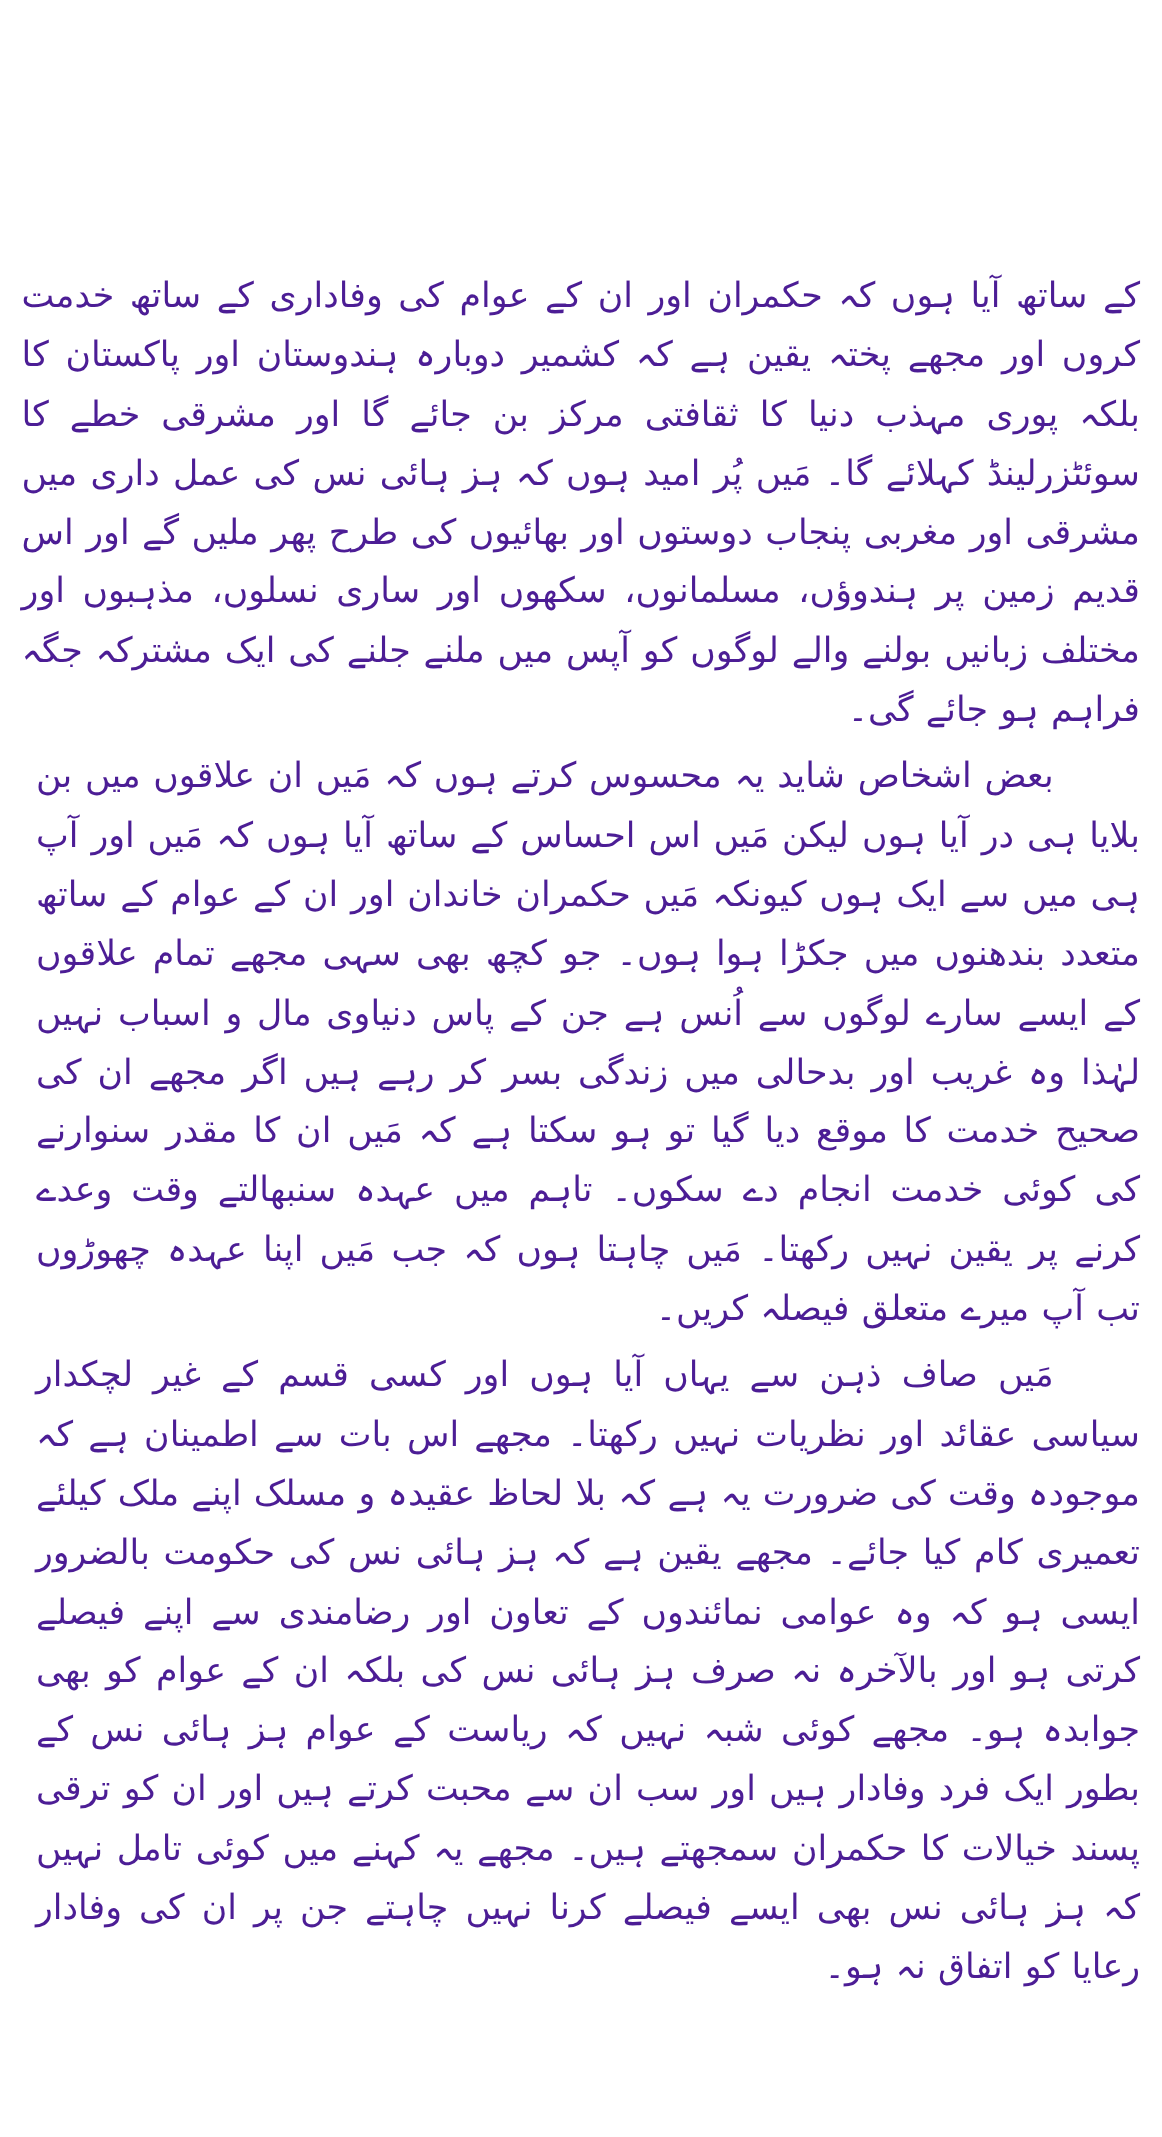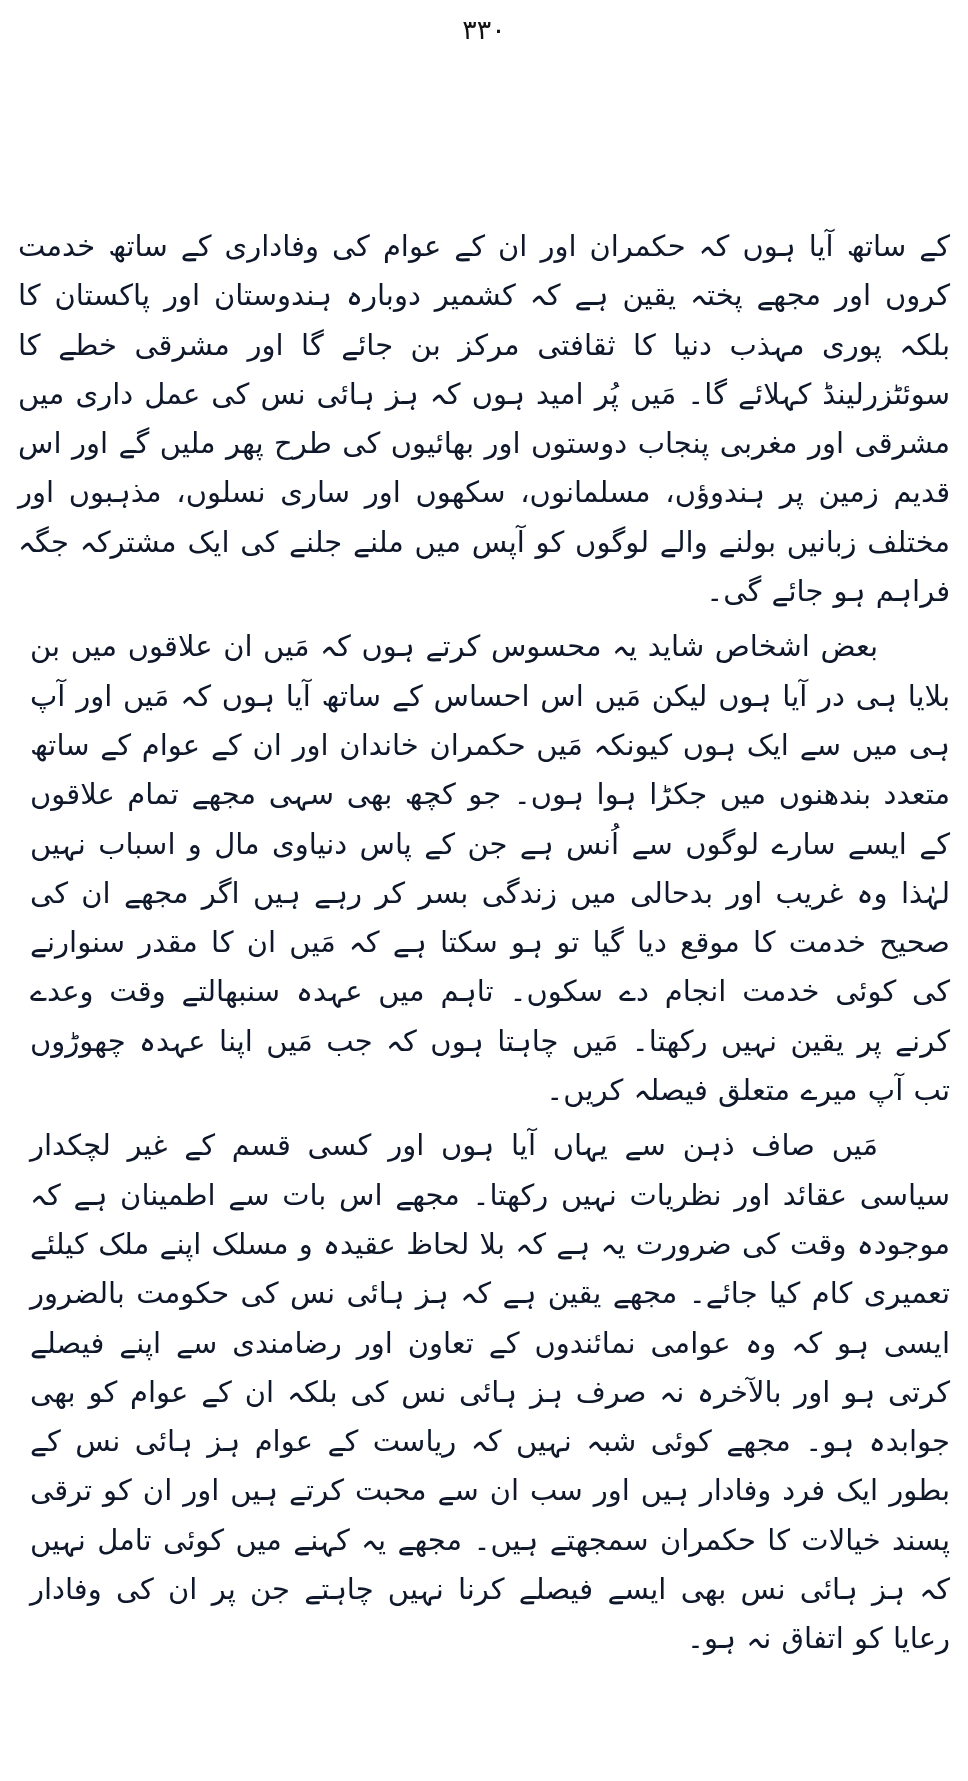--- a/index.html
+++ b/index.html
@@ -33,41 +33,40 @@
     right: 18px;
     left: 18px;
     direction: rtl;
     text-align: justify;
     text-align-last: right;
   }
   .para {
     margin: 0 0 6px 0;
     font-size: 29px;
     line-height: 1.70;
-    color: #0f172a;
+    color: #4c1d95;
     direction: rtl;
     text-align: justify;
     text-justify: inter-word;
     font-family: "DejaVu Sans", "Liberation Sans", sans-serif;
     word-spacing: 1px;
   }
   .para.indent {
     text-indent: 72px;
     margin-left: 12px;
   }
   .para.last-center-tail {
     margin-bottom: 0;
   }
 </style>
 </head>
 <body>
 
 <div class="page">
 
-  <div class="page-number">۳۳۰</div>
 
   <div class="body-text">
     <p class="para">کے ساتھ آیا ہوں کہ حکمران اور ان کے عوام کی وفاداری کے ساتھ خدمت کروں اور مجھے پختہ یقین ہے کہ کشمیر دوبارہ ہندوستان اور پاکستان کا بلکہ پوری مہذب دنیا کا ثقافتی مرکز بن جائے گا اور مشرقی خطے کا سوئٹزرلینڈ کہلائے گا۔ مَیں پُر امید ہوں کہ ہز ہائی نس کی عمل داری میں مشرقی اور مغربی پنجاب دوستوں اور بھائیوں کی طرح پھر ملیں گے اور اس قدیم زمین پر ہندوؤں، مسلمانوں، سکھوں اور ساری نسلوں، مذہبوں اور مختلف زبانیں بولنے والے لوگوں کو آپس میں ملنے جلنے کی ایک مشترکہ جگہ فراہم ہو جائے گی۔</p>
     <p class="para indent">بعض اشخاص شاید یہ محسوس کرتے ہوں کہ مَیں ان علاقوں میں بن بلایا ہی در آیا ہوں لیکن مَیں اس احساس کے ساتھ آیا ہوں کہ مَیں اور آپ ہی میں سے ایک ہوں کیونکہ مَیں حکمران خاندان اور ان کے عوام کے ساتھ متعدد بندھنوں میں جکڑا ہوا ہوں۔ جو کچھ بھی سہی مجھے تمام علاقوں کے ایسے سارے لوگوں سے اُنس ہے جن کے پاس دنیاوی مال و اسباب نہیں لہٰذا وہ غریب اور بدحالی میں زندگی بسر کر رہے ہیں اگر مجھے ان کی صحیح خدمت کا موقع دیا گیا تو ہو سکتا ہے کہ مَیں ان کا مقدر سنوارنے کی کوئی خدمت انجام دے سکوں۔ تاہم میں عہدہ سنبھالتے وقت وعدے کرنے پر یقین نہیں رکھتا۔ مَیں چاہتا ہوں کہ جب مَیں اپنا عہدہ چھوڑوں تب آپ میرے متعلق فیصلہ کریں۔</p>
     <p class="para indent last-center-tail">مَیں صاف ذہن سے یہاں آیا ہوں اور کسی قسم کے غیر لچکدار سیاسی عقائد اور نظریات نہیں رکھتا۔ مجھے اس بات سے اطمینان ہے کہ موجودہ وقت کی ضرورت یہ ہے کہ بلا لحاظ عقیدہ و مسلک اپنے ملک کیلئے تعمیری کام کیا جائے۔ مجھے یقین ہے کہ ہز ہائی نس کی حکومت بالضرور ایسی ہو کہ وہ عوامی نمائندوں کے تعاون اور رضامندی سے اپنے فیصلے کرتی ہو اور بالآخرہ نہ صرف ہز ہائی نس کی بلکہ ان کے عوام کو بھی جوابدہ ہو۔ مجھے کوئی شبہ نہیں کہ ریاست کے عوام ہز ہائی نس کے بطور ایک فرد وفادار ہیں اور سب ان سے محبت کرتے ہیں اور ان کو ترقی پسند خیالات کا حکمران سمجھتے ہیں۔ مجھے یہ کہنے میں کوئی تامل نہیں کہ ہز ہائی نس بھی ایسے فیصلے کرنا نہیں چاہتے جن پر ان کی وفادار رعایا کو اتفاق نہ ہو۔</p>
   </div>
 
 </div>
 
 </body></html>

